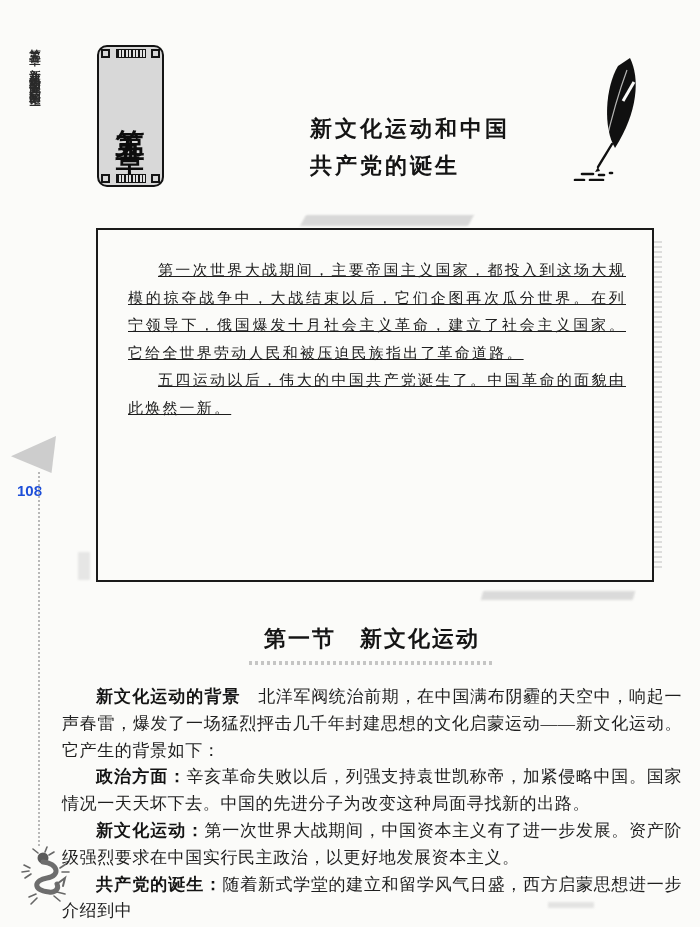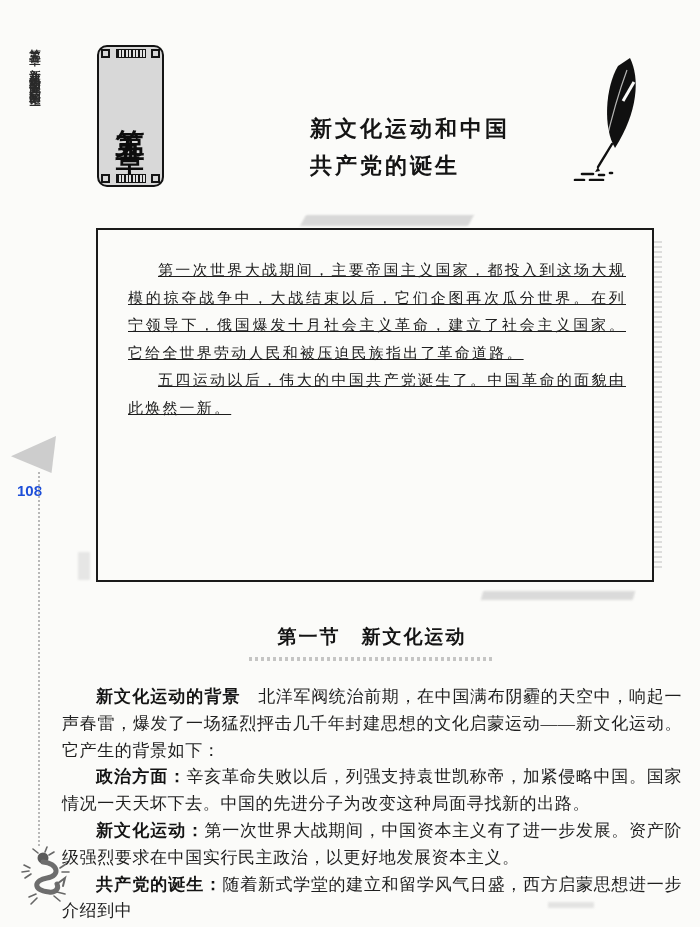--- a/index.html
+++ b/index.html
@@ -80,21 +80,21 @@
     position:absolute;left:652px;top:238px;width:10px;height:330px;opacity:.30;
     background:repeating-linear-gradient(0deg,#9a9a9a 0 2px,transparent 2px 5px);
     filter:blur(.5px);
   }
   
   .section{
     position:absolute;left:62px;top:624px;width:620px;text-align:center;
   }
   .section-title{
     font-family:"Liberation Sans","DejaVu Sans",sans-serif;
-    font-size:19px;font-weight:800;letter-spacing:2px;color:#141414;
+    font-size:22px;font-weight:800;letter-spacing:2px;color:#141414;
   }
   .section-underline{
     margin:7px auto 0;width:246px;height:4px;opacity:.75;
     background:repeating-linear-gradient(90deg,#b3b3b3 0 3px,transparent 3px 6px);
     filter:blur(.4px);
   }
   
   .body-text{
     position:absolute;left:62px;top:684px;width:620px;
   }

